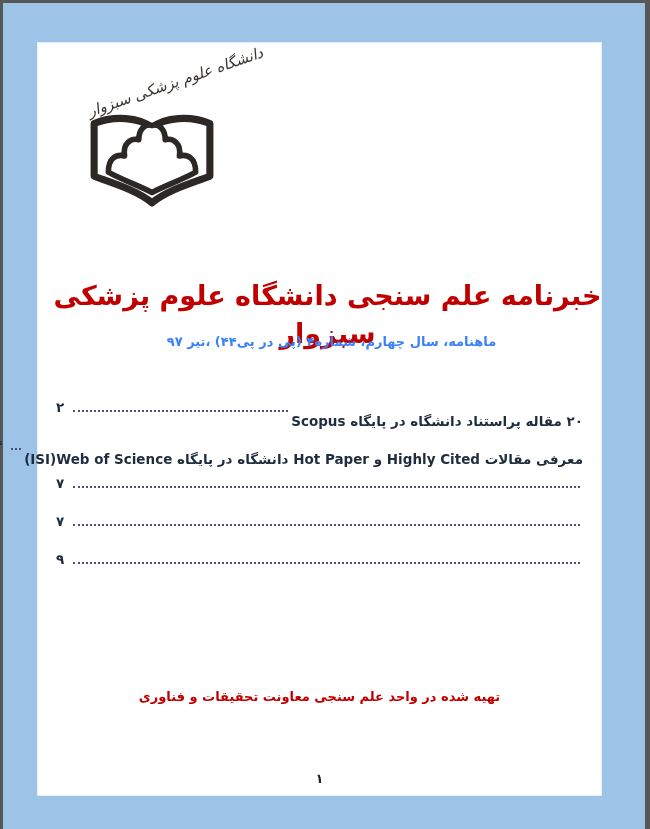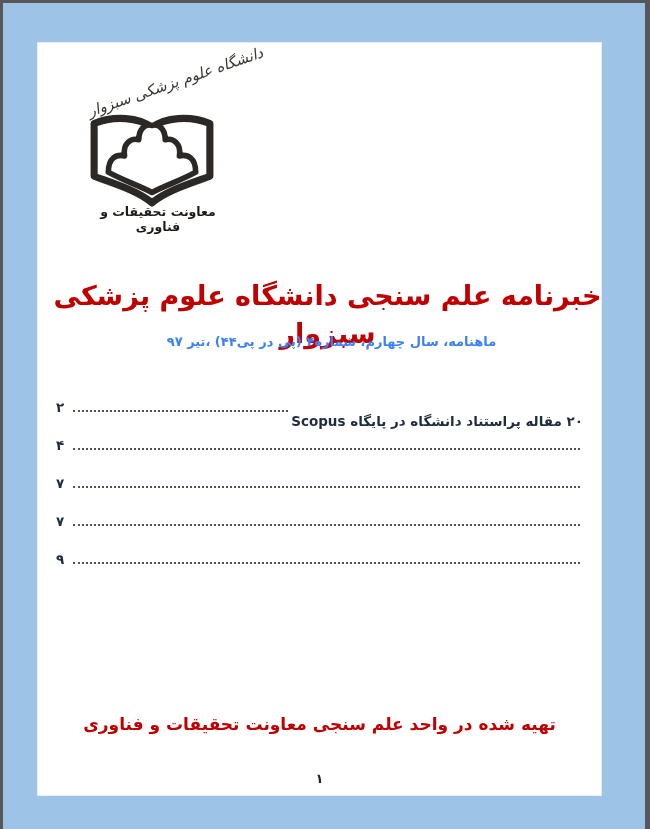--- a/index.html
+++ b/index.html
@@ -56,57 +56,57 @@
   }
   .toc-label{white-space:nowrap;margin-top:28px;}
   .toc-leader{
     flex:1 1 auto;height:0;min-width:10px;
     border-bottom:2px dotted #4f4f72;
     margin:0 3px;position:relative;top:4px;
   }
   .toc-page{min-width:14px;text-align:left;font-weight:600;}
   
   .credit-line{
-    position:absolute;left:0;top:671px;width:100%;
+    position:absolute;left:0;top:646px;width:100%;
     text-align:center;direction:rtl;
-    font-size:17px;font-weight:bold;color:#c00000;
+    font-size:13px;font-weight:bold;color:#c00000;
   }
   .page-number{
     position:absolute;left:0;top:728px;width:100%;
     text-align:center;font-size:13px;color:#1f2530;font-weight:bold;
   }
 </style>
 </head>
 <body>
 
 <div class="window-frame"></div>
 
 <div class="page">
 
   <div class="logo-block">
     <div class="calligraphy">دانشگاه علوم پزشکی سبزوار</div>
     <svg class="book-svg" width="132" height="94" viewBox="0 0 130 92" fill="none">
       <path d="M65,14 C52,4 28,2 8,10 L8,62 C30,70 50,76 65,88" stroke="#2b2826" stroke-width="7" stroke-linejoin="round" stroke-linecap="round" fill="none"></path>
       <path d="M65,14 C78,4 102,2 122,10 L122,62 C100,70 80,76 65,88" stroke="#2b2826" stroke-width="7" stroke-linejoin="round" stroke-linecap="round" fill="none"></path>
       <path d="M22,58 C22,44 30,40 38,42 C36,30 44,24 52,26 C52,16 58,10 65,12 C72,10 78,16 78,26 C86,24 94,30 92,42 C100,40 108,44 108,58 C94,66 80,70 65,78 C50,70 36,66 22,58 Z" stroke="#2b2826" stroke-width="5.5" stroke-linejoin="round" fill="#ffffff"></path>
     </svg>
-    <div class="logo-caption">معاونت تحقیقات و فناوری</div>
   </div>
 
   <div class="doc-title">خبرنامه علم سنجی دانشگاه علوم پزشکی سبزوار</div>
 
   <div class="doc-subtitle">ماهنامه، سال چهارم، شماره۴ (پی در پی۴۴) ،تیر ۹۷</div>
 
   <div class="toc">
     <div class="toc-row">
       <span class="toc-label">۲۰ مقاله پراستناد دانشگاه در پایگاه Scopus</span>
       <span class="toc-leader"></span>
       <span class="toc-page">۲</span>
     </div>
     <div class="toc-row">
+      <span class="toc-label">معرفی مقالات  Highly Cited و Hot Paper دانشگاه در پایگاه ‪(ISI)Web of Science‬</span>
       <span class="toc-leader"></span>
       <span class="toc-page">۴</span>
     </div>
     <div class="toc-row">
       <span class="toc-leader"></span>
       <span class="toc-page">۷</span>
     </div>
     <div class="toc-row">
       <span class="toc-leader"></span>
       <span class="toc-page">۷</span>

